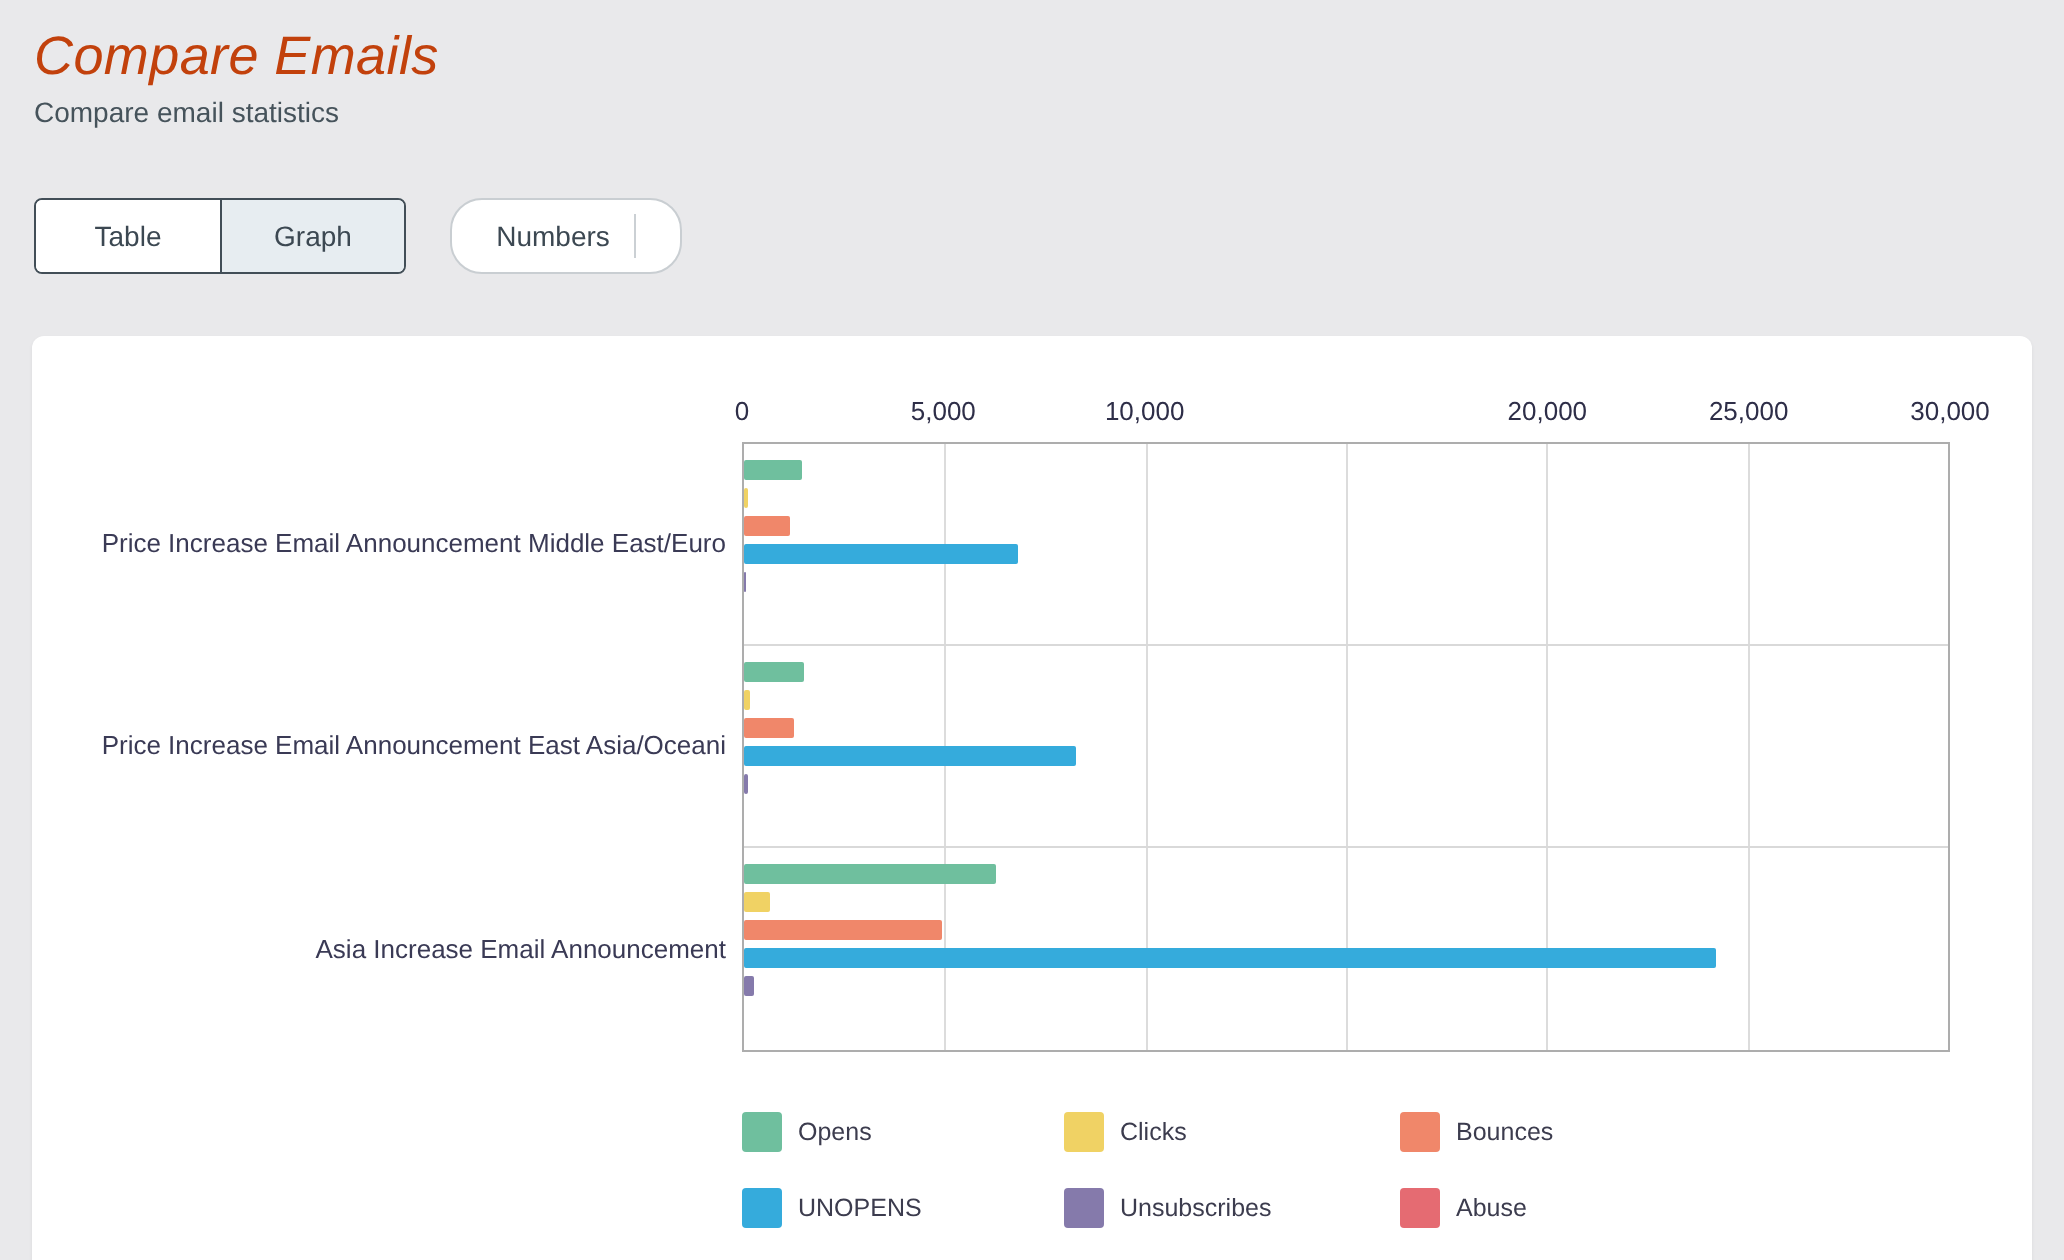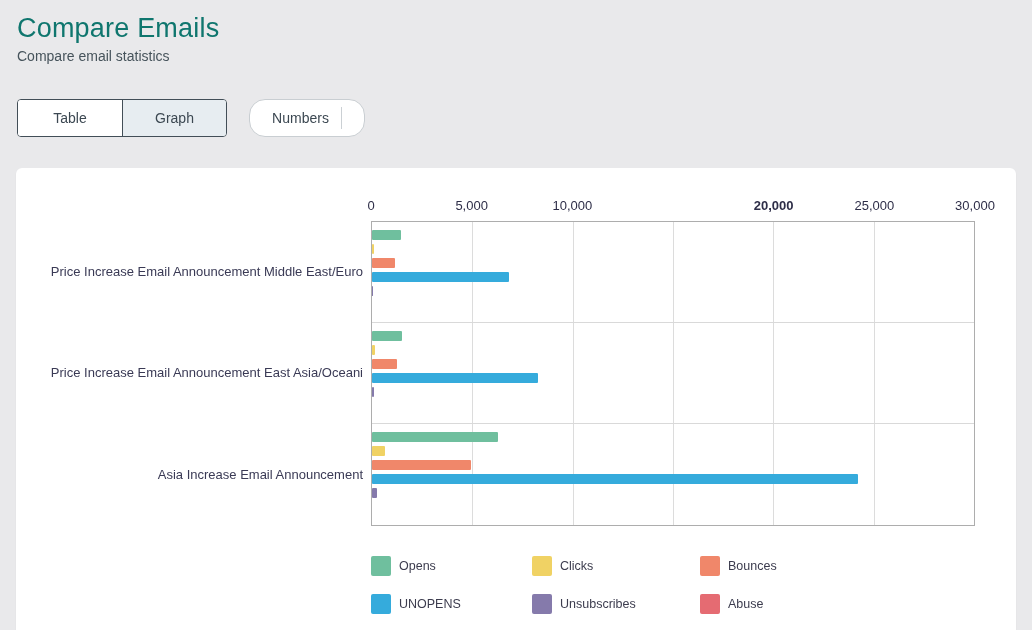--- a/index.html
+++ b/index.html
@@ -5,33 +5,33 @@
   * { margin:0; padding:0; box-sizing:border-box; }
   html,body { width:1032px; height:630px; overflow:hidden; }
   body {
     position:relative;
     background:#e9e9eb;
     font-family:"Liberation Sans", sans-serif;
     color:#36454f;
   }
   .page-title {
     position:absolute; left:17px; top:13px;
-    font-size:27px; font-weight:400; color:#0f766e; letter-spacing:0.2px;
+    font-size:27px; font-weight:400; color:#c2410c; letter-spacing:0.2px;font-style:italic;
   }
   .page-subtitle {
     position:absolute; left:17px; top:48px;
     font-size:14px; color:#46535b;
   }
   .controls { position:absolute; left:17px; top:99px; display:flex; align-items:flex-start; }
   .segmented {
     display:inline-flex; border:1px solid #424e57; border-radius:4px;
     overflow:hidden; background:#fff; height:38px;
   }
   .seg-tab {
-    width:104px; height:100%; display:flex; align-items:center; justify-content:center;
+    width:92px; height:100%; display:flex; align-items:center; justify-content:center;
     font-size:14px; color:#3c4852; cursor:pointer; background:#fff;
   }
   .seg-tab + .seg-tab { border-left:1px solid #424e57; }
   .seg-tab.active { background:#e7edf1; }
   .numbers-btn {
     margin-left:22px; height:38px; min-width:116px;
     display:inline-flex; align-items:center; justify-content:center;
     background:#fff; border:1px solid #c9ced2; border-radius:16px;
     font-size:14px; color:#3c4852; cursor:pointer; padding:0 12px;
   }
@@ -90,21 +90,21 @@
     <span class="numbers-divider"></span>
   </button>
 </div>
 
 <div class="card">
   <div class="x-ticks">
       <span class="tick" style="left: 0%;">0</span>
       <span class="tick" style="left: 16.6667%;">5,000</span>
       <span class="tick" style="left: 33.3333%;">10,000</span>
       <span class="tick" style="left: 50%; margin-top: 37px;">15,000</span>
-      <span class="tick" style="left: 66.6667%; font-weight: bold;">20,000</span>
+      <span class="tick" style="left: 66.6667%;">20,000</span>
       <span class="tick" style="left: 83.3333%;">25,000</span>
       <span class="tick" style="left: 100%;">30,000</span>
     </div>
   <div class="cat-labels">
       <div class="cat">Price Increase Email Announcement Middle East/Euro</div>
       <div class="cat">Price Increase Email Announcement East Asia/Oceani</div>
       <div class="cat">Asia Increase Email Announcement</div>
     </div>
   <div class="plot">
       <div class="vgrid" style="left: 83.3333%;"></div>

